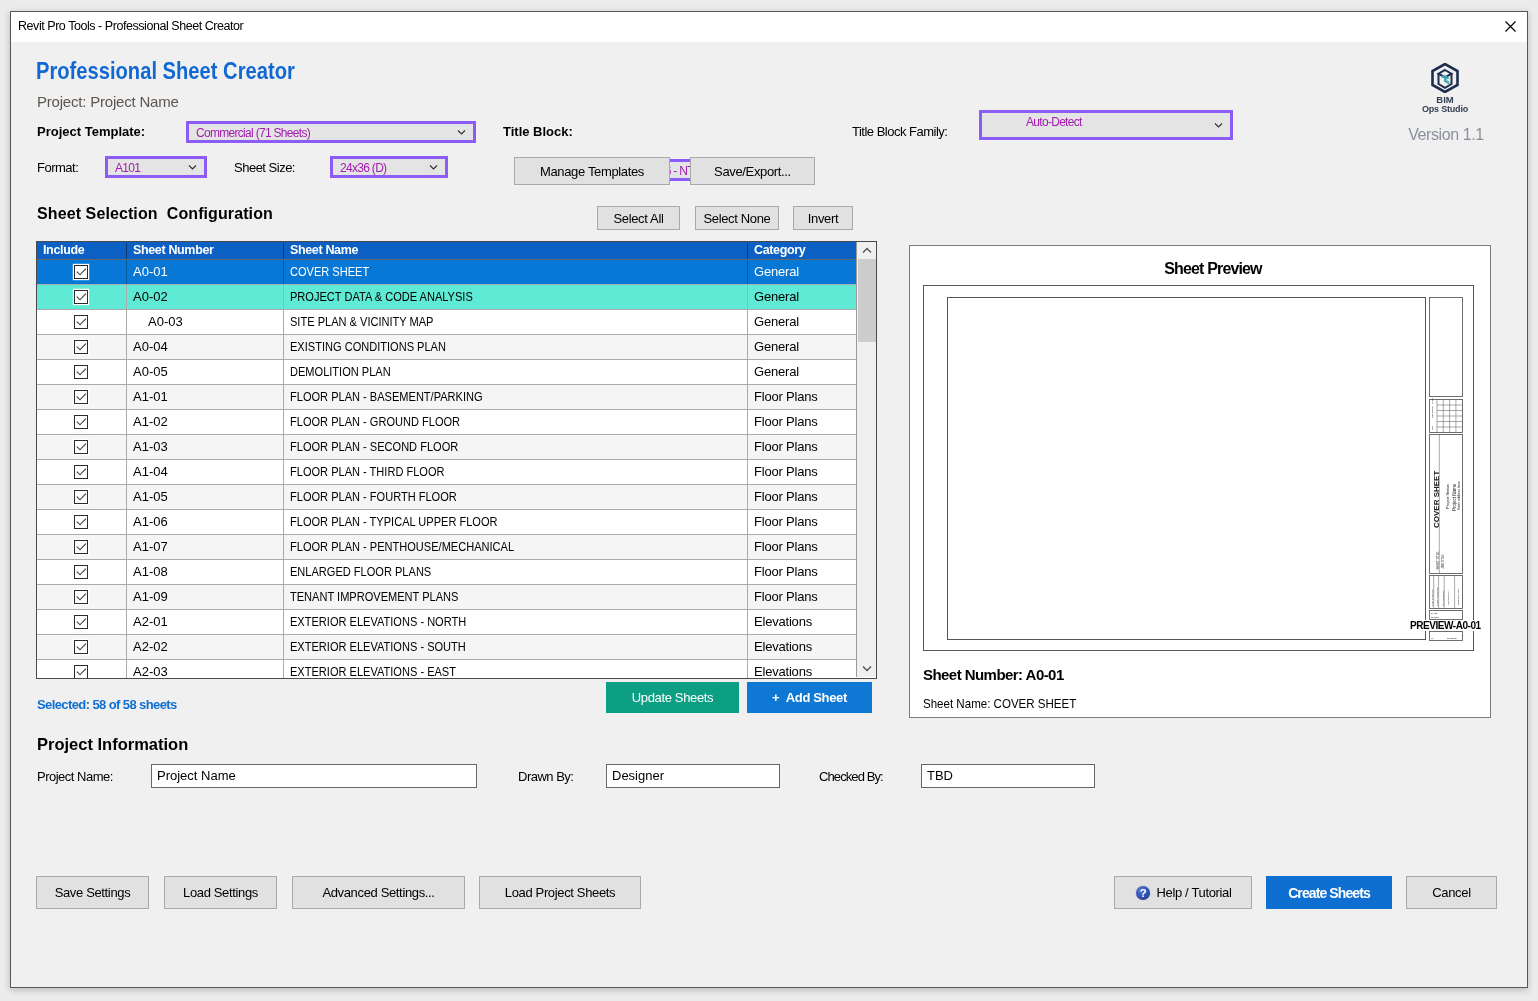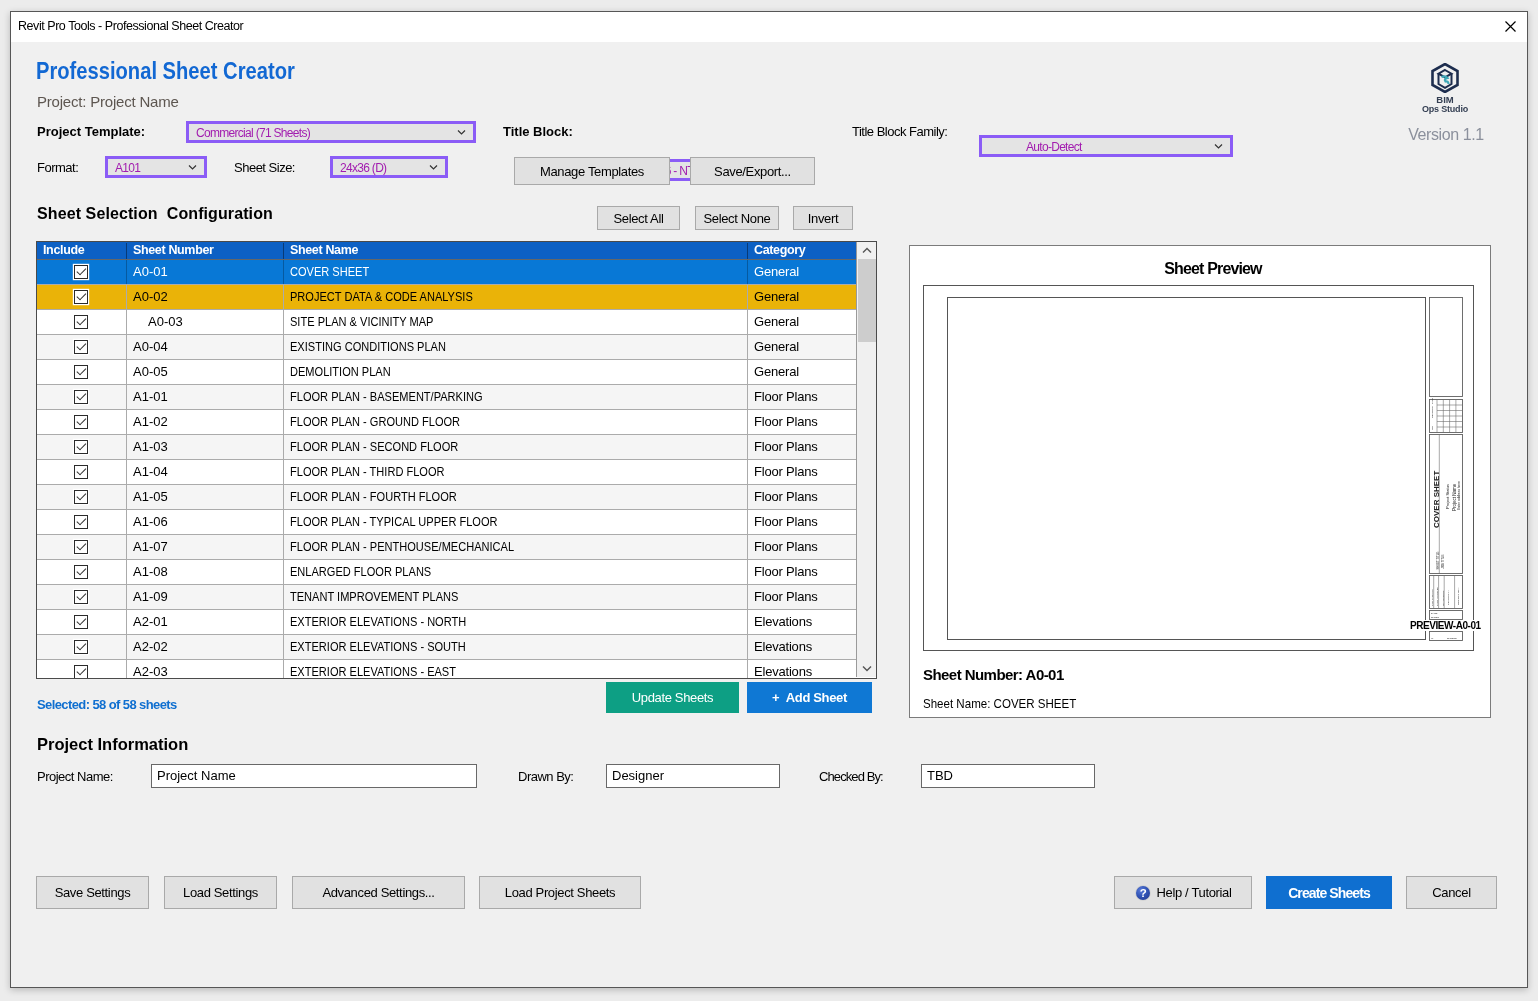--- a/index.html
+++ b/index.html
@@ -58,21 +58,21 @@
   <div class="combo" style="left:175px; top:109px; width:290px; height:22px;">Commercial (71 Sheets)
     <svg class="chev" viewBox="0 0 9 9">
         <path d="M1 2.5 L4.5 6 L8 2.5" fill="none" stroke="#333" stroke-width="1.2"></path>
       </svg></div>
   <div class="lbl bold" style="left:492px; top:112px;">Title Block:</div>
   <div class="combo" style="left:594px; top:109px; width:210px; height:22px;margin-top:38px;">NTB 24X36 - NTB 24X36
     <svg class="chev" viewBox="0 0 9 9">
         <path d="M1 2.5 L4.5 6 L8 2.5" fill="none" stroke="#333" stroke-width="1.2"></path>
       </svg></div>
   <div class="lbl" style="left:841px; top:112px;">Title Block Family:</div>
-  <div class="combo" style="left:968px; top:123px; width:254px; height:22px;padding-left:44px;">Auto-Detect
+  <div class="combo" style="left:968px; top:98px; width:254px; height:30px;padding-left:44px;">Auto-Detect
     <svg class="chev" viewBox="0 0 9 9">
         <path d="M1 2.5 L4.5 6 L8 2.5" fill="none" stroke="#333" stroke-width="1.2"></path>
       </svg></div>
 
   <div class="lbl" style="left:26px; top:148px;">Format:</div>
   <div class="combo" style="left:94px; top:144px; width:102px; height:22px;">A101
     <svg class="chev" viewBox="0 0 9 9">
         <path d="M1 2.5 L4.5 6 L8 2.5" fill="none" stroke="#333" stroke-width="1.2"></path>
       </svg></div>
   <div class="lbl" style="left:223px; top:148px;">Sheet Size:</div>
@@ -102,21 +102,21 @@
     <div id="rows">
   <div class="row" style="top:17px; background:#0878d6; color:#fff; border-top-color:#666666;">
     <div class="chk" style="left:37px; top:5px;"></div>
     <div class="cell" style="left:96px;">A0-01</div>
     <div class="cell" style="left:253px; transform:scaleX(0.85); transform-origin:left top;">COVER SHEET</div>
     <div class="cell" style="left:717px; letter-spacing:-0.2px;">General</div>
     <div class="vline" style="left:89px; background:rgba(0,0,0,0.25);"></div>
     <div class="vline" style="left:246px; background:rgba(0,0,0,0.25);"></div>
     <div class="vline" style="left:710px; background:rgba(0,0,0,0.25);"></div>
   </div>
-  <div class="row" style="top:42px; background:#eab308; color:#000; border-top-color:#ababab;">
+  <div class="row" style="top:42px; background:#5eead4; color:#000; border-top-color:#ababab;">
     <div class="chk" style="left:37px; top:5px;"></div>
     <div class="cell" style="left:96px;">A0-02</div>
     <div class="cell" style="left:253px; transform:scaleX(0.85); transform-origin:left top;">PROJECT DATA &amp; CODE ANALYSIS</div>
     <div class="cell" style="left:717px; letter-spacing:-0.2px;">General</div>
     <div class="vline" style="left:89px; background:#ababab;"></div>
     <div class="vline" style="left:246px; background:#ababab;"></div>
     <div class="vline" style="left:710px; background:#ababab;"></div>
   </div>
   <div class="row" style="top:67px; background:#ffffff; color:#000; border-top-color:#ababab;">
     <div class="chk" style="left:37px; top:5px;"></div>

